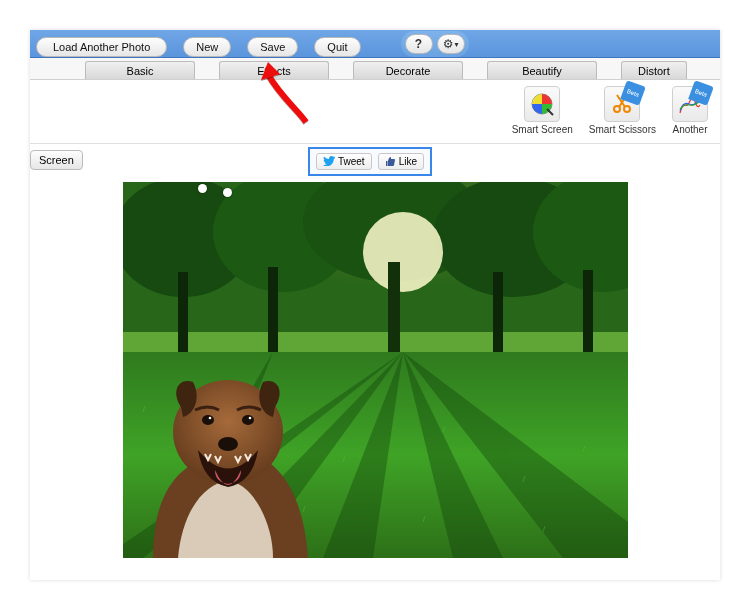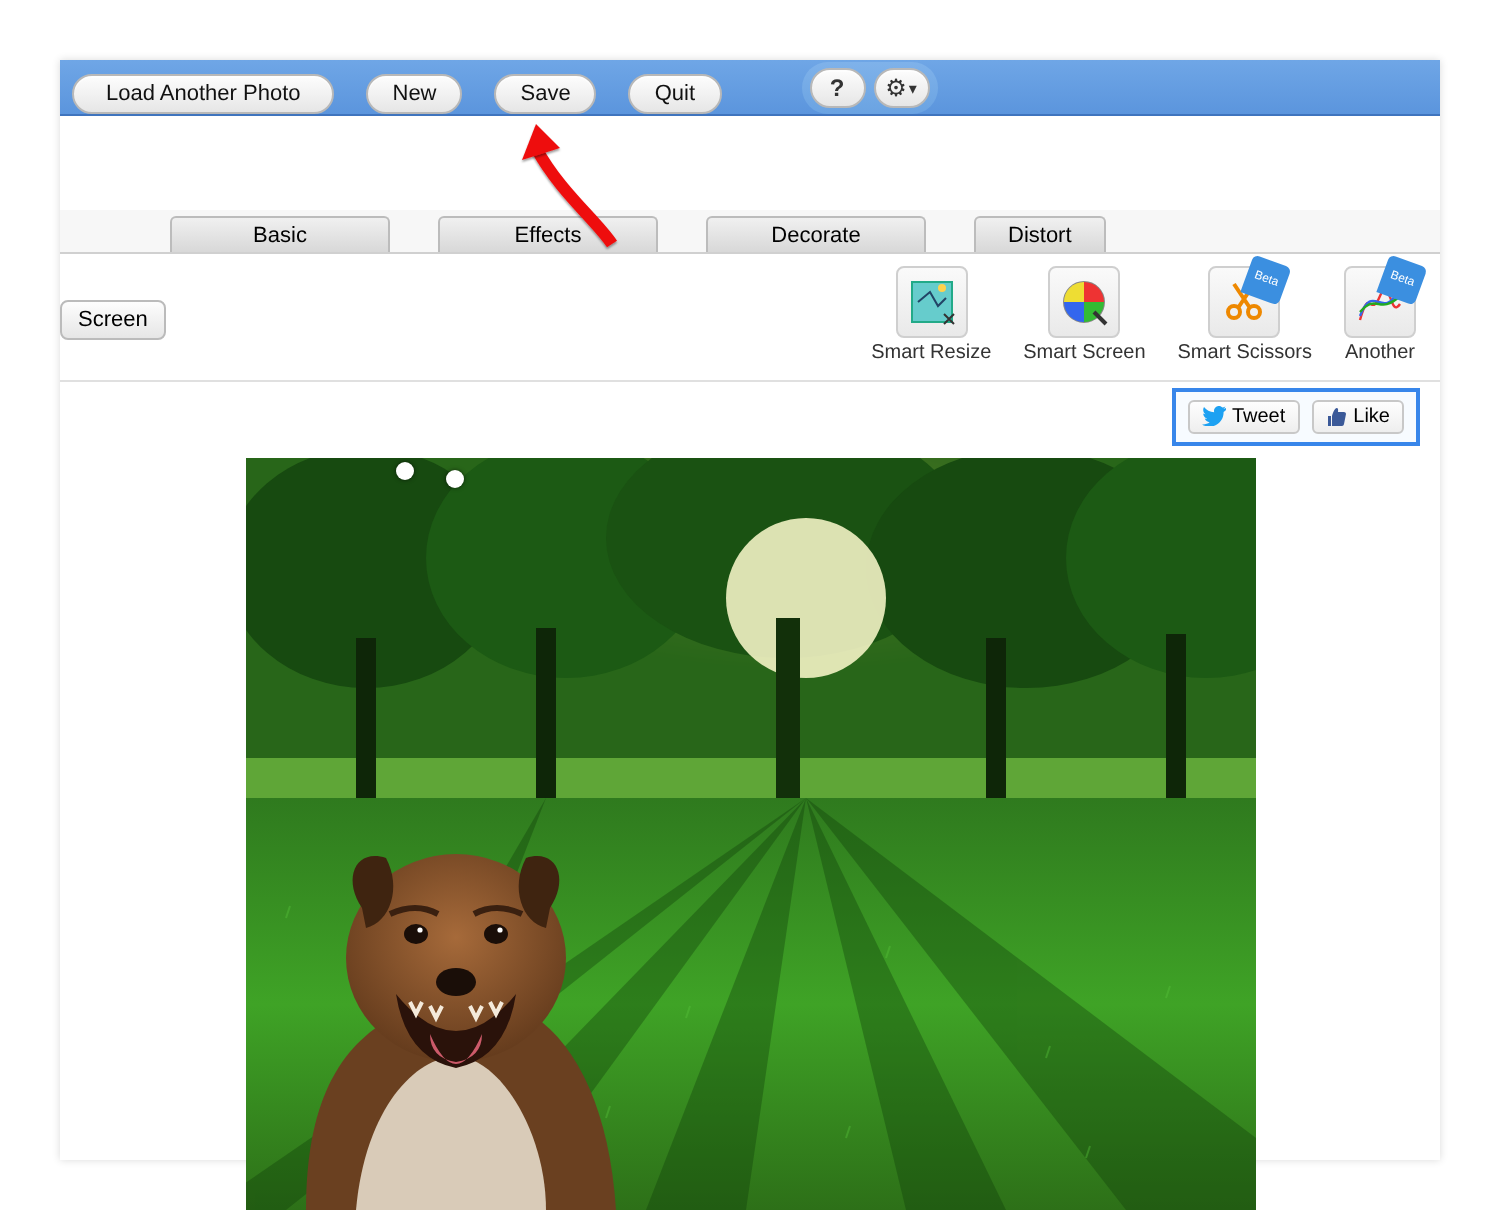--- a/index.html
+++ b/index.html
@@ -51,21 +51,20 @@
   .tb-group { display:flex; gap:4px; background: linear-gradient(#7fb2ea,#6aa3e2); padding:3px 4px; border-radius:13px;}
   
   .tabs {
     height: 22px;
     background: #f7f7f7;
     display: flex;
     gap: 24px;
     padding-left: 55px;
     align-items: flex-end;
     border-bottom: 1px solid #d0d0d0;
-    margin-top: 47px;
   }
   .tab {
     height: 18px;
     min-width: 110px;
     padding: 0 16px;
     display: flex;
     align-items: center;
     justify-content: center;
     font-size: 11px;
     background: linear-gradient(#f0f0f0, #d8d8d8);
@@ -108,21 +107,21 @@
     transform:rotate(20deg);
     font-size:6px; color:#fff;
     display:flex;align-items:center;justify-content:center;
     border-radius:3px 3px 3px 0;
   }
   
   .subbar {
     height: 34px;
     display: flex;
     align-items: center;
-    justify-content: flex-end;
+    justify-content: center;
     padding: 0 10px 0 0;
   }
   .screen-btn {
     position:absolute;
     left:0; top:120px;
     background: linear-gradient(#fdfdfd,#e6e6e6);
     border:1px solid #bbb;
     border-radius:4px;
     padding:3px 8px;
     font-size:11px;
@@ -191,35 +190,25 @@
           <span class="chev">▾</span>
       </button>
     </div>
     <div class="spacer"></div>
   </div>
 
   <div class="tabs">
     <div class="tab">Basic</div>
     <div class="tab">Effects</div>
     <div class="tab">Decorate</div>
+    <div class="tab">Beautify</div>
     <div class="tab cut">Distort</div>
   </div>
 
   <div class="toolstrip">
-    <div class="tool">
-      <div class="ico">
-        <svg width="26" height="26" viewBox="0 0 26 26">
-            <rect x="3" y="3" width="20" height="20" fill="#6cc" stroke="#2a8" stroke-width="1"></rect>
-            <path d="M6 13 L12 8 L16 15 L20 11" stroke="#246" fill="none"></path>
-            <circle cx="18" cy="6" r="2" fill="#ffd24d"></circle>
-            <path d="M19 19 L24 24 M24 19 L19 24" stroke="#333"></path>
-          </svg>
-      </div>
-      <span>Smart Resize</span>
-    </div>
     <div class="tool">
       <div class="ico">
         <svg width="26" height="26" viewBox="0 0 26 26">
             <circle cx="13" cy="13" r="10" fill="none" stroke="#888"></circle>
             <path d="M13 3 A10 10 0 0 1 23 13 L13 13 Z" fill="#e33"></path>
             <path d="M23 13 A10 10 0 0 1 13 23 L13 13 Z" fill="#3b3"></path>
             <path d="M13 23 A10 10 0 0 1 3 13 L13 13 Z" fill="#36e"></path>
             <path d="M3 13 A10 10 0 0 1 13 3 L13 13 Z" fill="#ed3"></path>
             <path d="M18 18 L24 24" stroke="#333" stroke-width="2"></path>
           </svg>

